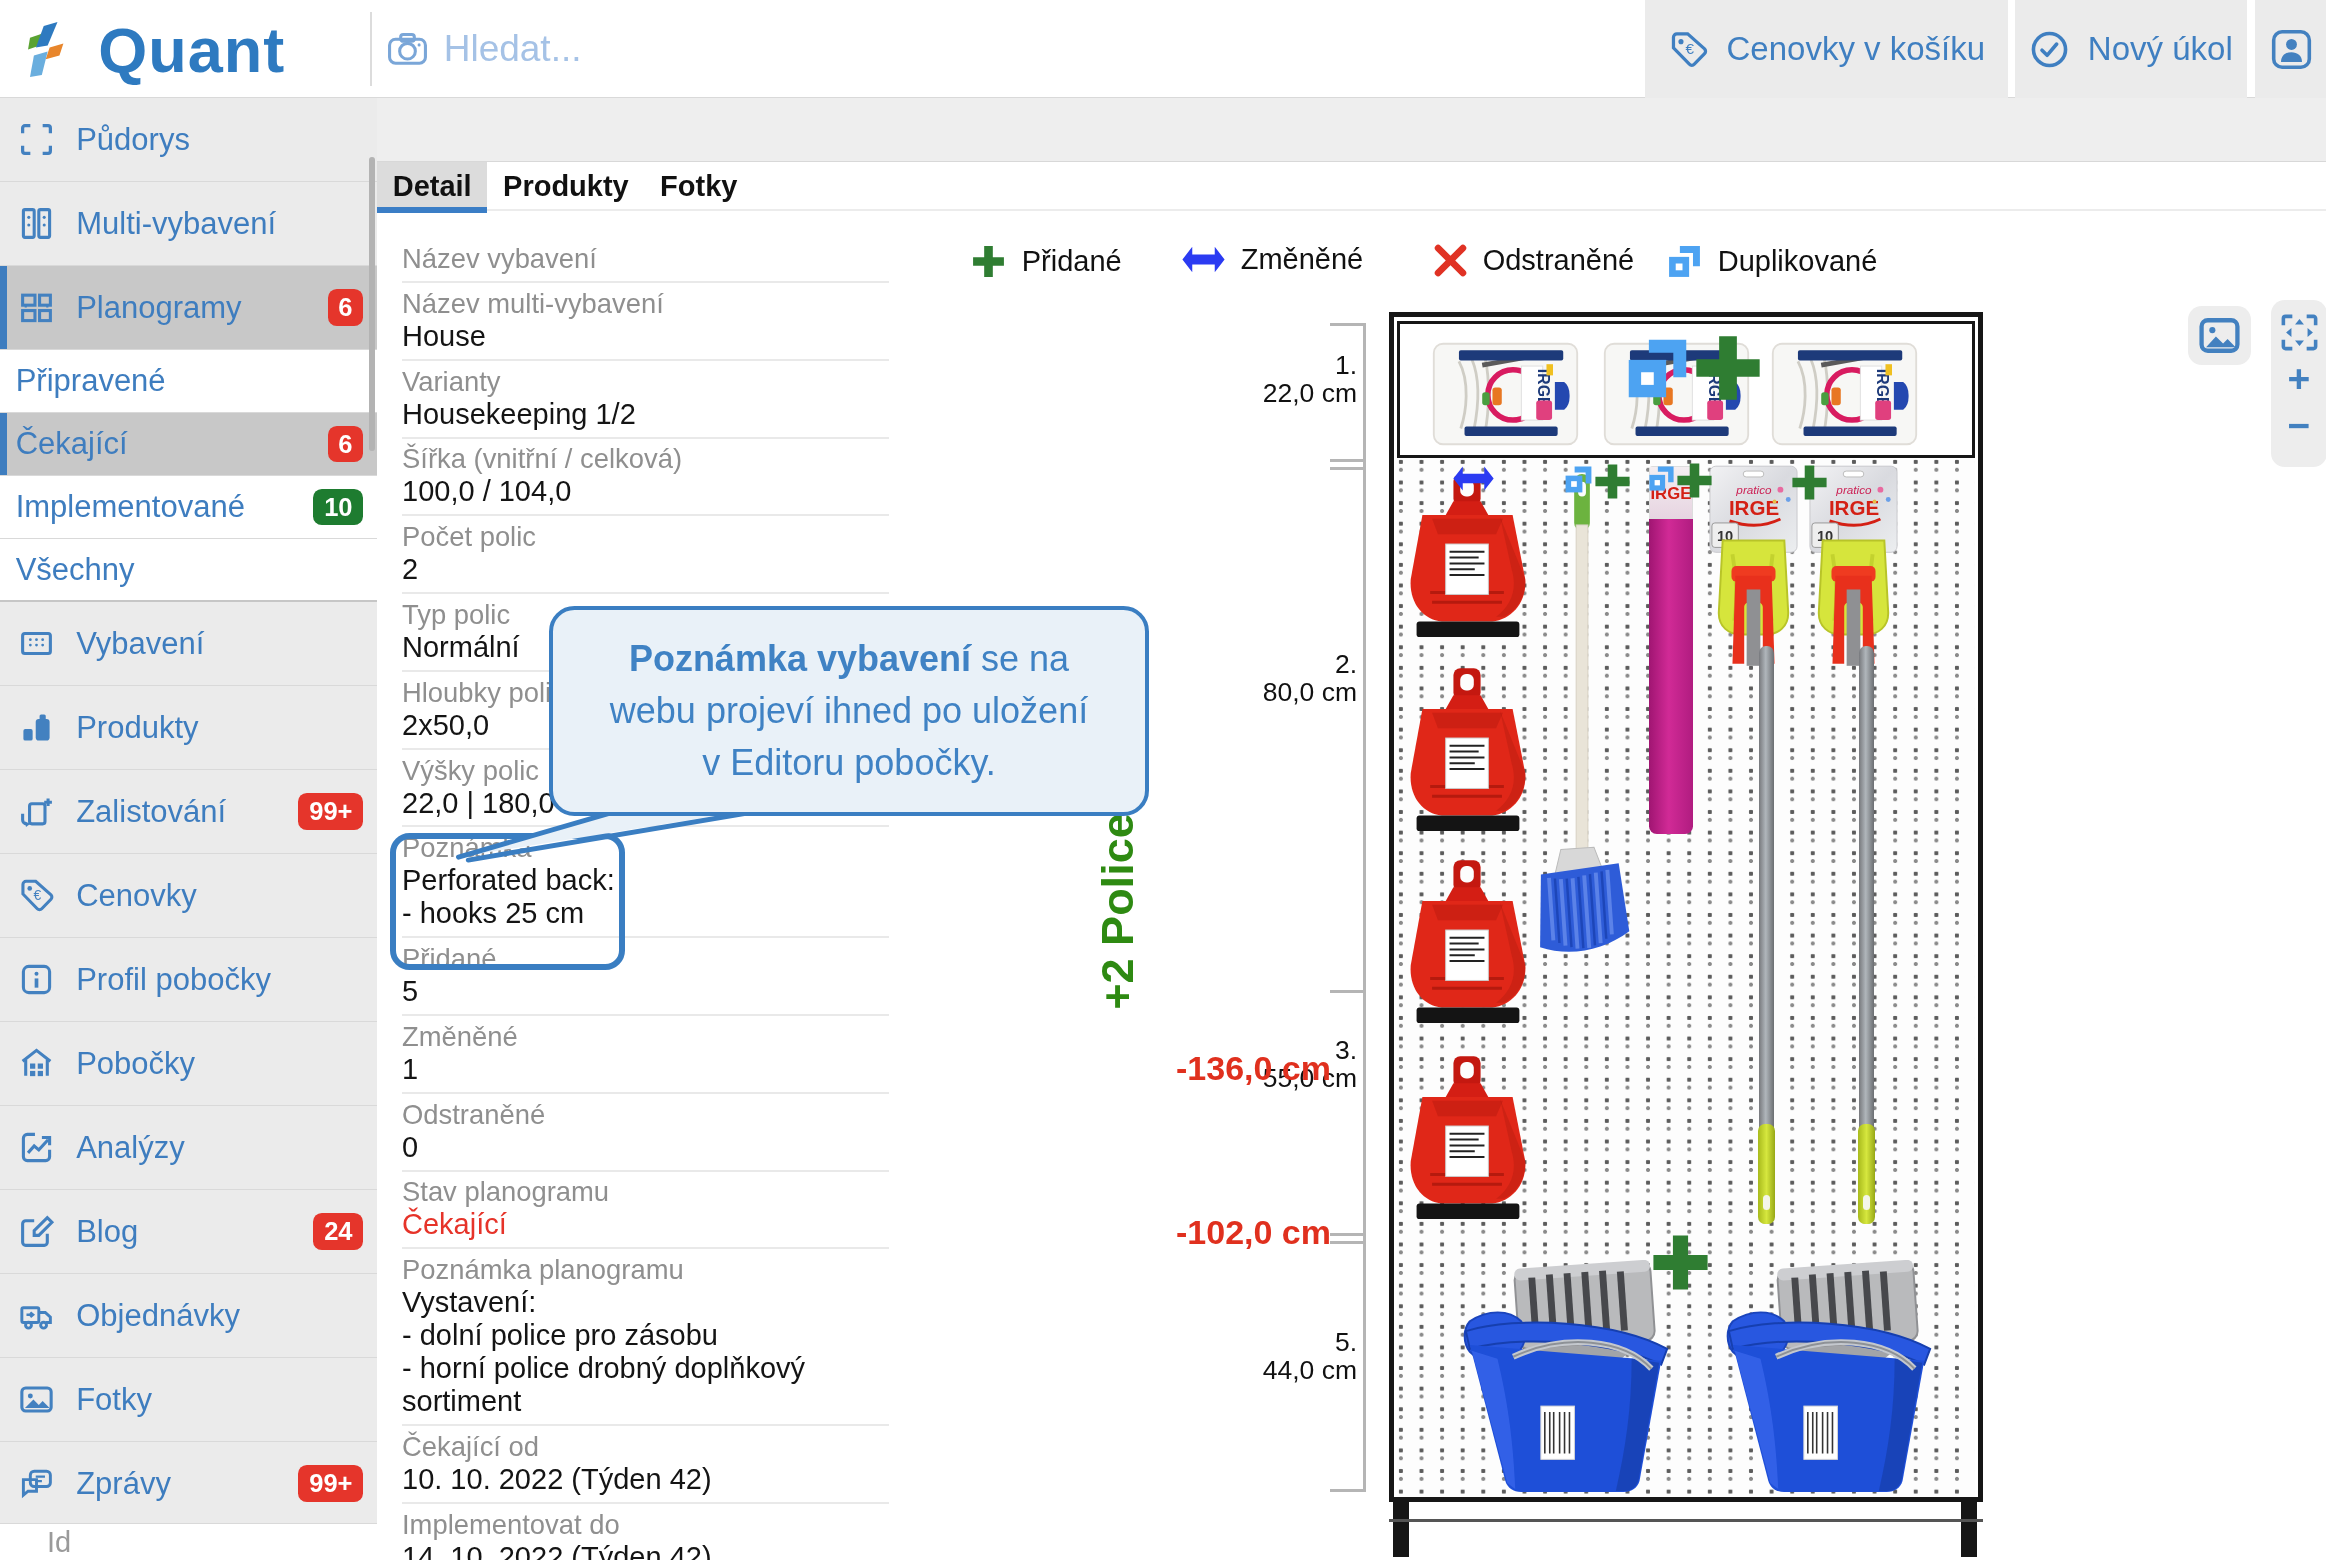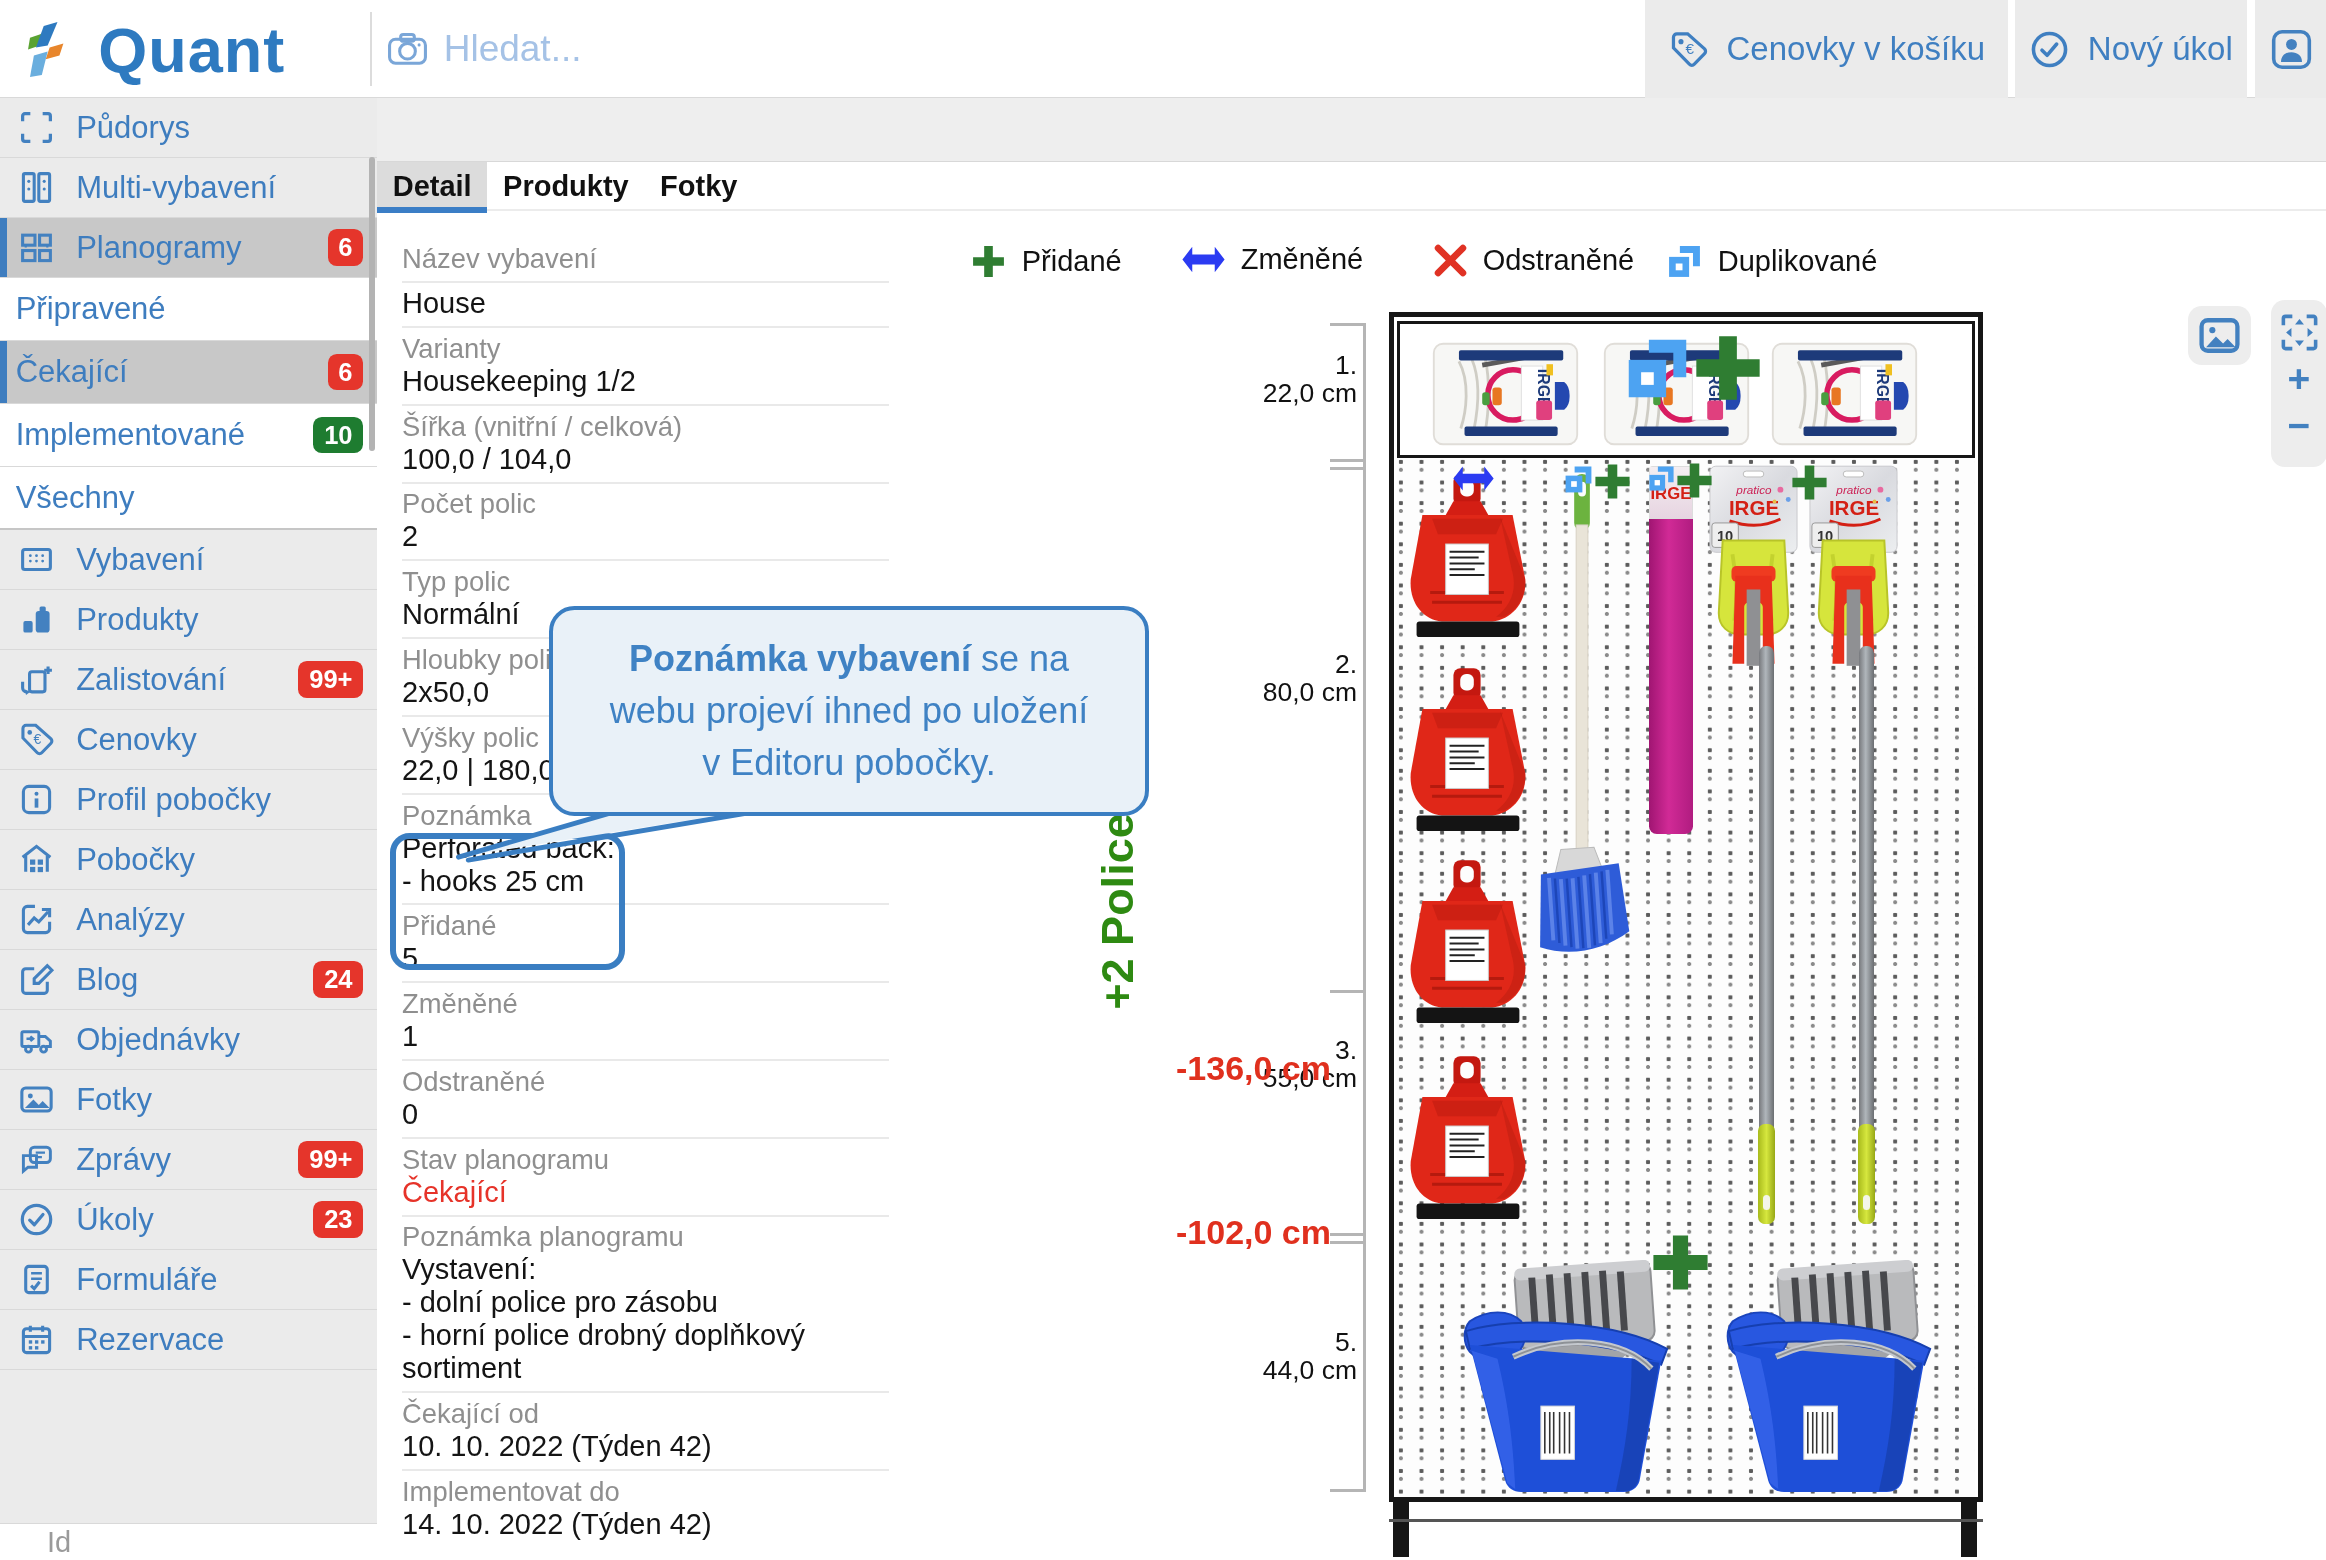--- a/index.html
+++ b/index.html
@@ -14,21 +14,21 @@
   .hdr-divider { position:absolute; left:370px; top:11.8px; width:2px; height:74px; background:#dcdcdc; }
   .search { position:absolute; left:387px; top:0; height:98px; display:flex; align-items:center; gap:15.7px; }
   .search input { border:none; outline:none; font-size:37px; color:#3f7fc1; width:490px; background:transparent; font-family:"Liberation Sans",sans-serif; }
   .search input::placeholder { color:#a5c2e6; }
   .hact { position:absolute; top:0; height:98px; background:#ebebeb; display:flex; align-items:center; justify-content:center; gap:17.6px; }
   .hact-label { font-size:33px; color:#3f7fc1; }
   .b1 { left:1645px; width:363px; } .b2 { left:2015px; width:232px; } .b3 { left:2255px; width:72px; }
 
   
   .sidebar { position:absolute; left:0; top:98px; width:377px; height:1462px; background:#ebebeb; z-index:20; }
-  .srow { position:relative; display:flex; align-items:center; height:60px; padding:0 13.7px 0 17.6px; border-bottom:1px solid #d9d9d9; background:#ebebeb; cursor:pointer; }
+  .srow { position:relative; display:flex; align-items:center; height:84px; padding:0 13.7px 0 17.6px; border-bottom:1px solid #d9d9d9; background:#ebebeb; cursor:pointer; }
   .srow .sicon { width:37px; height:37px; margin-right:21.6px; flex:0 0 37px; }
   .srow .slabel { font-size:31px; color:#3e7dbf; white-space:nowrap; }
   .srow.sub { height:63px; padding-left:15.7px; background:#fff; }
   .srow.sel { background:#c8c8c8; }
   .srow.sel::before { content:""; position:absolute; left:0; top:0; bottom:0; width:6.9px; background:#3e7dbf; }
   .srow.groupend { border-bottom:2.9px solid #c6c6c6; }
   .sbadge { margin-left:auto; background:#e5352b; color:#fff; font-size:25.5px; font-weight:bold; border-radius:8.8px; padding:3.9px 10.8px; }
   .sbadge.green { background:#1e7c30; }
   .sid-footer { position:absolute; left:0; bottom:0; width:377px; height:37px; background:#fff; display:flex; align-items:center; padding-left:47px; font-size:29px; color:#9a9a9a; border-top:1px solid #d9d9d9; }
   .sb-thumb { position:absolute; right:2px; top:59px; width:5.9px; height:294px; border-radius:2.9px; background:#b3b3b3; }
@@ -378,20 +378,21 @@
         <span>Fotky</span>
       </div>
   </div>
 
   <div class="fields">
     <div class="field">
         <div class="flabel">Název vybavení</div>
         <div class="fvalue"></div>
       </div>
     <div class="field">
+        <div class="flabel">Název multi-vybavení</div>
         <div class="fvalue">House</div>
       </div>
     <div class="field">
         <div class="flabel">Varianty</div>
         <div class="fvalue">Housekeeping 1/2</div>
       </div>
     <div class="field">
         <div class="flabel">Šířka (vnitřní / celková)</div>
         <div class="fvalue">100,0 / 104,0</div>
       </div>

